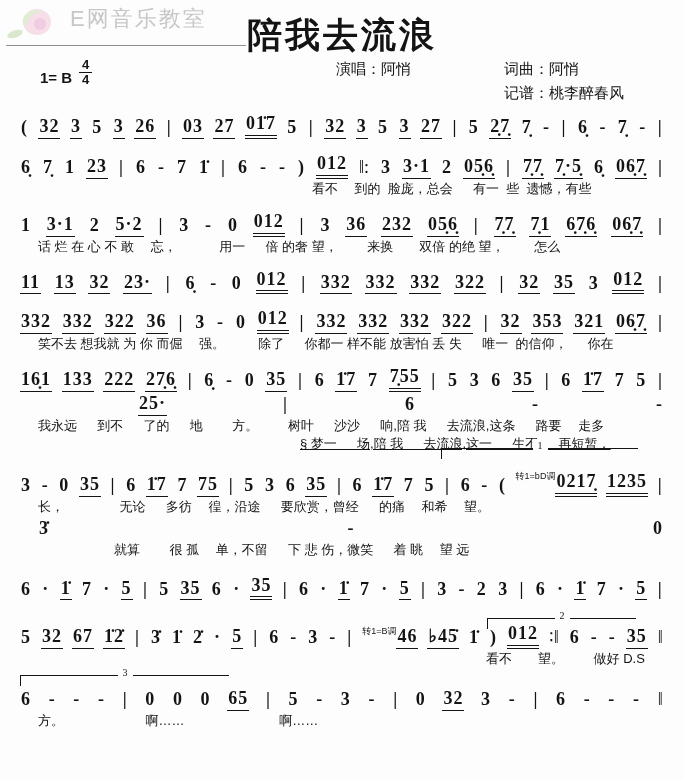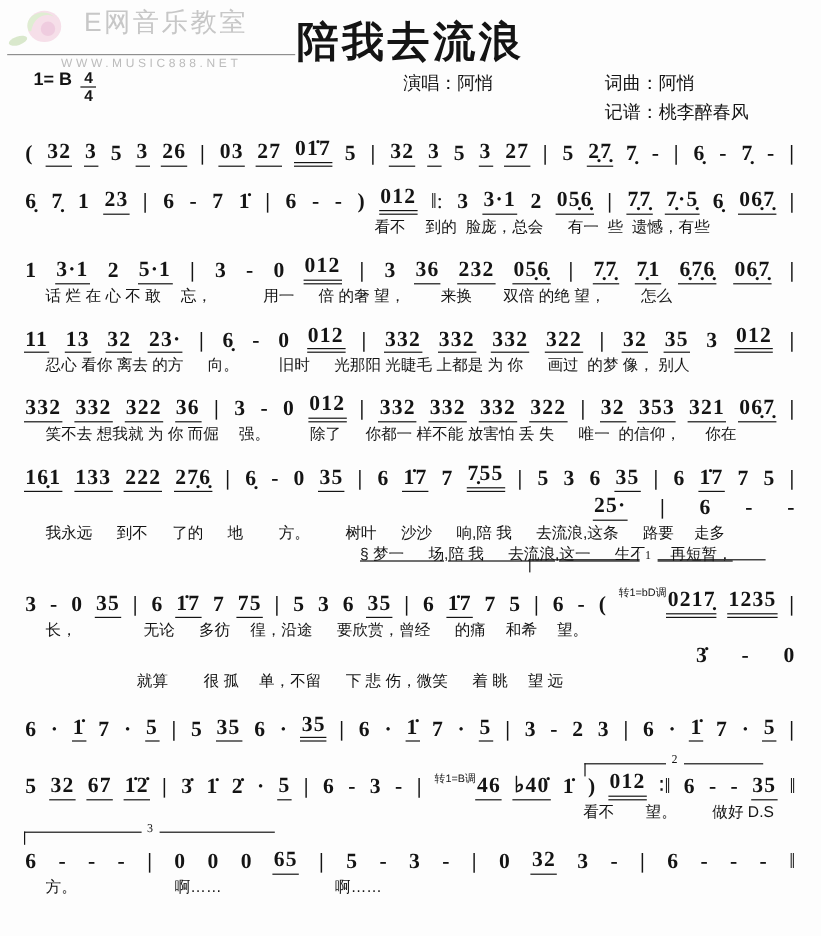--- a/index.html
+++ b/index.html
@@ -15,30 +15,30 @@
   .logo-row{display:flex;align-items:flex-start;gap:14px;}
   .logo-text{font-size:22px;color:#c7c7c7;letter-spacing:2px;white-space:nowrap;}
   .logo-line{border-top:1px solid #8f8f8f;margin:3px 0 2px 0;}
   .site-url{font-size:10px;color:#bcbcbc;letter-spacing:3px;text-align:center;}
   .page-title{position:absolute;left:0;right:0;top:12px;text-align:center;
     font-family:Liberation Serif, serif;font-weight:bold;font-size:35px;letter-spacing:3px;}
   .credit{position:absolute;font-family:Liberation Sans, sans-serif;font-size:15px;white-space:nowrap;}
   .credit-singer{left:336px;top:60px;}
   .credit-composer{left:504px;top:60px;}
   .credit-notator{left:504px;top:84px;}
-  .keysig{position:absolute;left:28px;top:58px;display:flex;align-items:flex-start;gap:7px;
+  .keysig{position:absolute;left:40px;top:58px;display:flex;align-items:flex-end;gap:7px;
     font-weight:bold;font-size:15px;}
   .frac{display:inline-flex;flex-direction:column;align-items:center;font-size:13px;line-height:1.05;}
   .frac-top{border-bottom:1px solid #141414;padding:0 3px;}
   
   #score{padding:2px 20px 0 20px;}
   .note-row{display:flex;justify-content:space-between;align-items:flex-end;
     margin-top:15px;position:relative;
     font-family:"Liberation Serif", serif;font-weight:bold;font-size:18px;line-height:1.05;}
-  .note-row.nospread{justify-content:flex-end;gap:26px;}
+  .note-row.nospread{justify-content:space-between;gap:26px;}
   .note{letter-spacing:1px;padding:0 1px 2px 1px;white-space:nowrap;}
   .u1{border-bottom:1.5px solid #141414;}
   .u2{border-bottom:4px double #141414;}
   .bar{font-weight:normal;letter-spacing:0;}
   .stack{display:inline-flex;flex-direction:row;align-items:flex-start;}
   .anno{font-size:9px;font-weight:normal;line-height:1;margin-bottom:2px;letter-spacing:0;
     font-family:"Liberation Sans", sans-serif;}
   .volta{position:absolute;height:10px;border-top:1.3px solid #141414;border-left:1.3px solid #141414;
     font-size:10px;text-align:center;top:-14px;}
   .volta b{position:relative;top:-8px;background:#fdfdfd;padding:0 5px;font-weight:normal;}
@@ -57,21 +57,20 @@
       <div class="logo-row">
         <svg width="50" height="38" viewBox="0 0 50 38">
           <ellipse cx="9" cy="30" rx="8" ry="3.6" fill="#d9e8cc" transform="rotate(-18 9 30)"></ellipse>
           <ellipse cx="31" cy="18" rx="14" ry="13" fill="#f6dfe9"></ellipse>
           <path d="M18 22 C12 8, 32 2, 39 10 C 32 6, 22 10, 20 22 Z" fill="#dfedd2"></path>
           <circle cx="34" cy="20" r="6" fill="#efccdf"></circle>
         </svg>
         <span class="logo-text">E网音乐教室</span>
       </div>
       <div class="logo-line"></div>
-      <div class="site-url">WWW.MUSIC888.NET</div>
     </div>
 
     <div class="page-title">陪我去流浪</div>
     <div class="credit credit-singer">演唱：阿悄</div>
     <div class="credit credit-composer">词曲：阿悄</div>
     <div class="credit credit-notator">记谱：桃李醉春风</div>
 
     <div class="keysig">
       <span>1= B</span>
       <span class="frac">
@@ -138,21 +137,21 @@
         <span class="note u1">7̣·5̣</span>
         <span class="note">6̣</span>
         <span class="note u1">06̣7̣</span>
         <span class="note">|</span>
       </div>
       <div class="lyric-row" style="padding-left: 292px;">看不　 到的  脸庞，总会 　 有一  些  遗憾，有些</div>
       <div class="note-row">
         <span class="note">1</span>
         <span class="note u1">3·1</span>
         <span class="note">2</span>
-        <span class="note u1">5·1</span>
+        <span class="note u1">5·2</span>
         <span class="note">|</span>
         <span class="note">3</span>
         <span class="note">-</span>
         <span class="note">0</span>
         <span class="note u2">012</span>
         <span class="note">|</span>
         <span class="note">3</span>
         <span class="note u1">36</span>
         <span class="note u1">232</span>
         <span class="note u1">05̣6̣</span>
@@ -179,21 +178,20 @@
         <span class="note u1">332</span>
         <span class="note u1">332</span>
         <span class="note u1">322</span>
         <span class="note">|</span>
         <span class="note u1">32</span>
         <span class="note u1">35</span>
         <span class="note">3</span>
         <span class="note u2">012</span>
         <span class="note">|</span>
       </div>
-      <div class="lyric-row" style="padding-left: 18px;">忍心 看你 离去 的方　  向。　　  旧时　  光那阳 光睫毛 上都是 为 你　  画过  的梦 像， 别人</div>
       <div class="note-row">
         <span class="note u1">332</span>
         <span class="note u1">332</span>
         <span class="note u1">322</span>
         <span class="note u1">36</span>
         <span class="note">|</span>
         <span class="note">3</span>
         <span class="note">-</span>
         <span class="note">0</span>
         <span class="note u2">012</span>
@@ -333,21 +331,21 @@
         <span class="note">|</span>
         <span class="note">6</span>
         <span class="note">-</span>
         <span class="note">3</span>
         <span class="note">-</span>
         <span class="note">|</span>
         <span class="stack">
           <span class="anno">转1=B调</span>
           <span class="note u1">46</span>
         </span>
-        <span class="note u1">♭40̇</span>
+        <span class="note u1">♭45̇</span>
         <span class="note">1̇</span>
         <span class="note">)</span>
         <span class="note u2">012</span>
         <span class="note bar">∶‖</span>
         <span class="volta v2"><b>2</b></span>
         <span class="note">6</span>
         <span class="note">-</span>
         <span class="note">-</span>
         <span class="note u1">35</span>
         <span class="note bar">‖</span>

